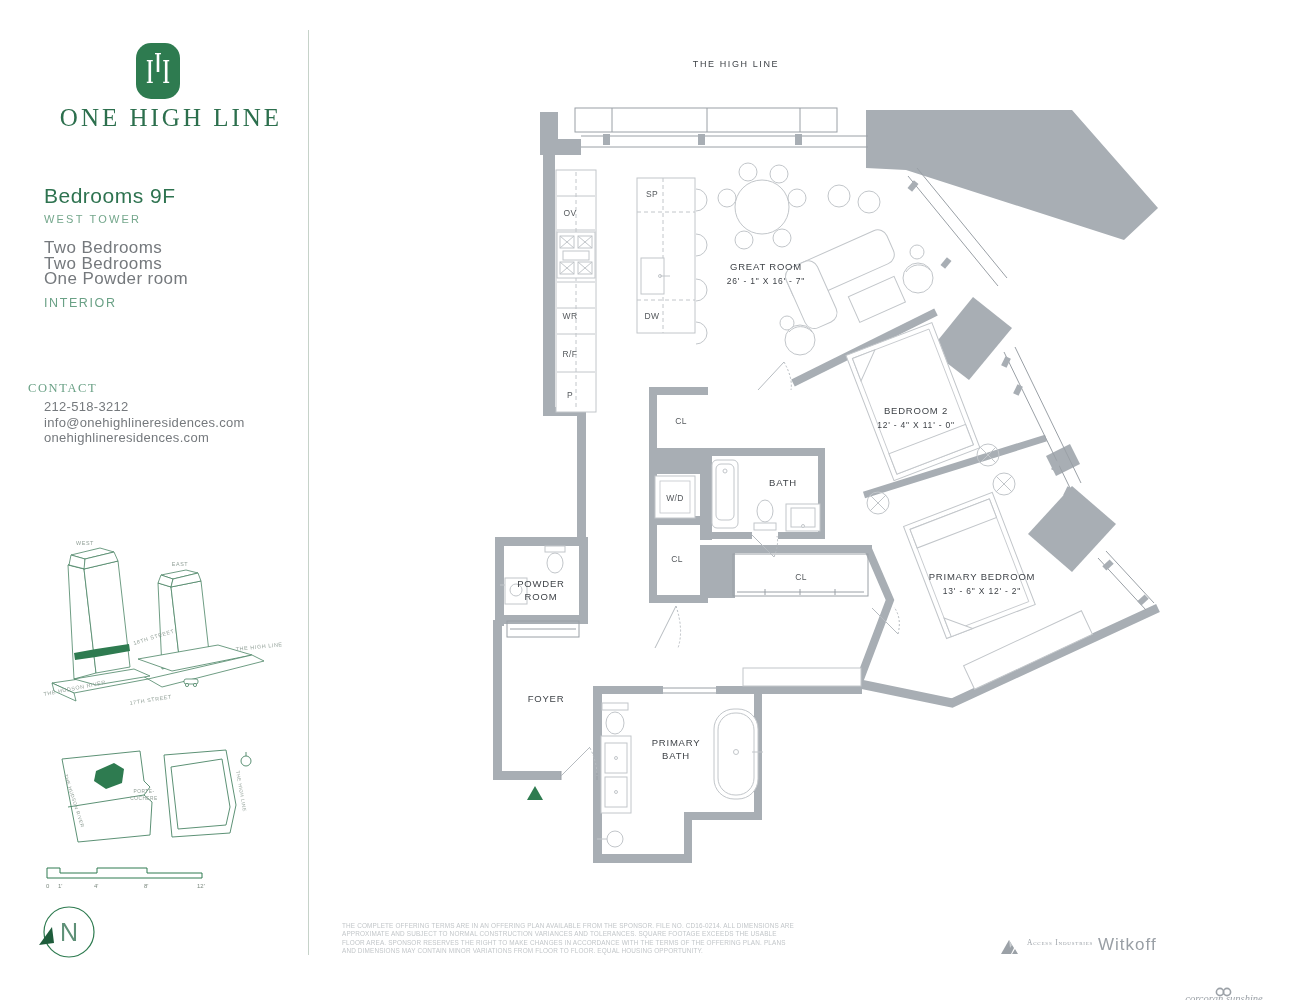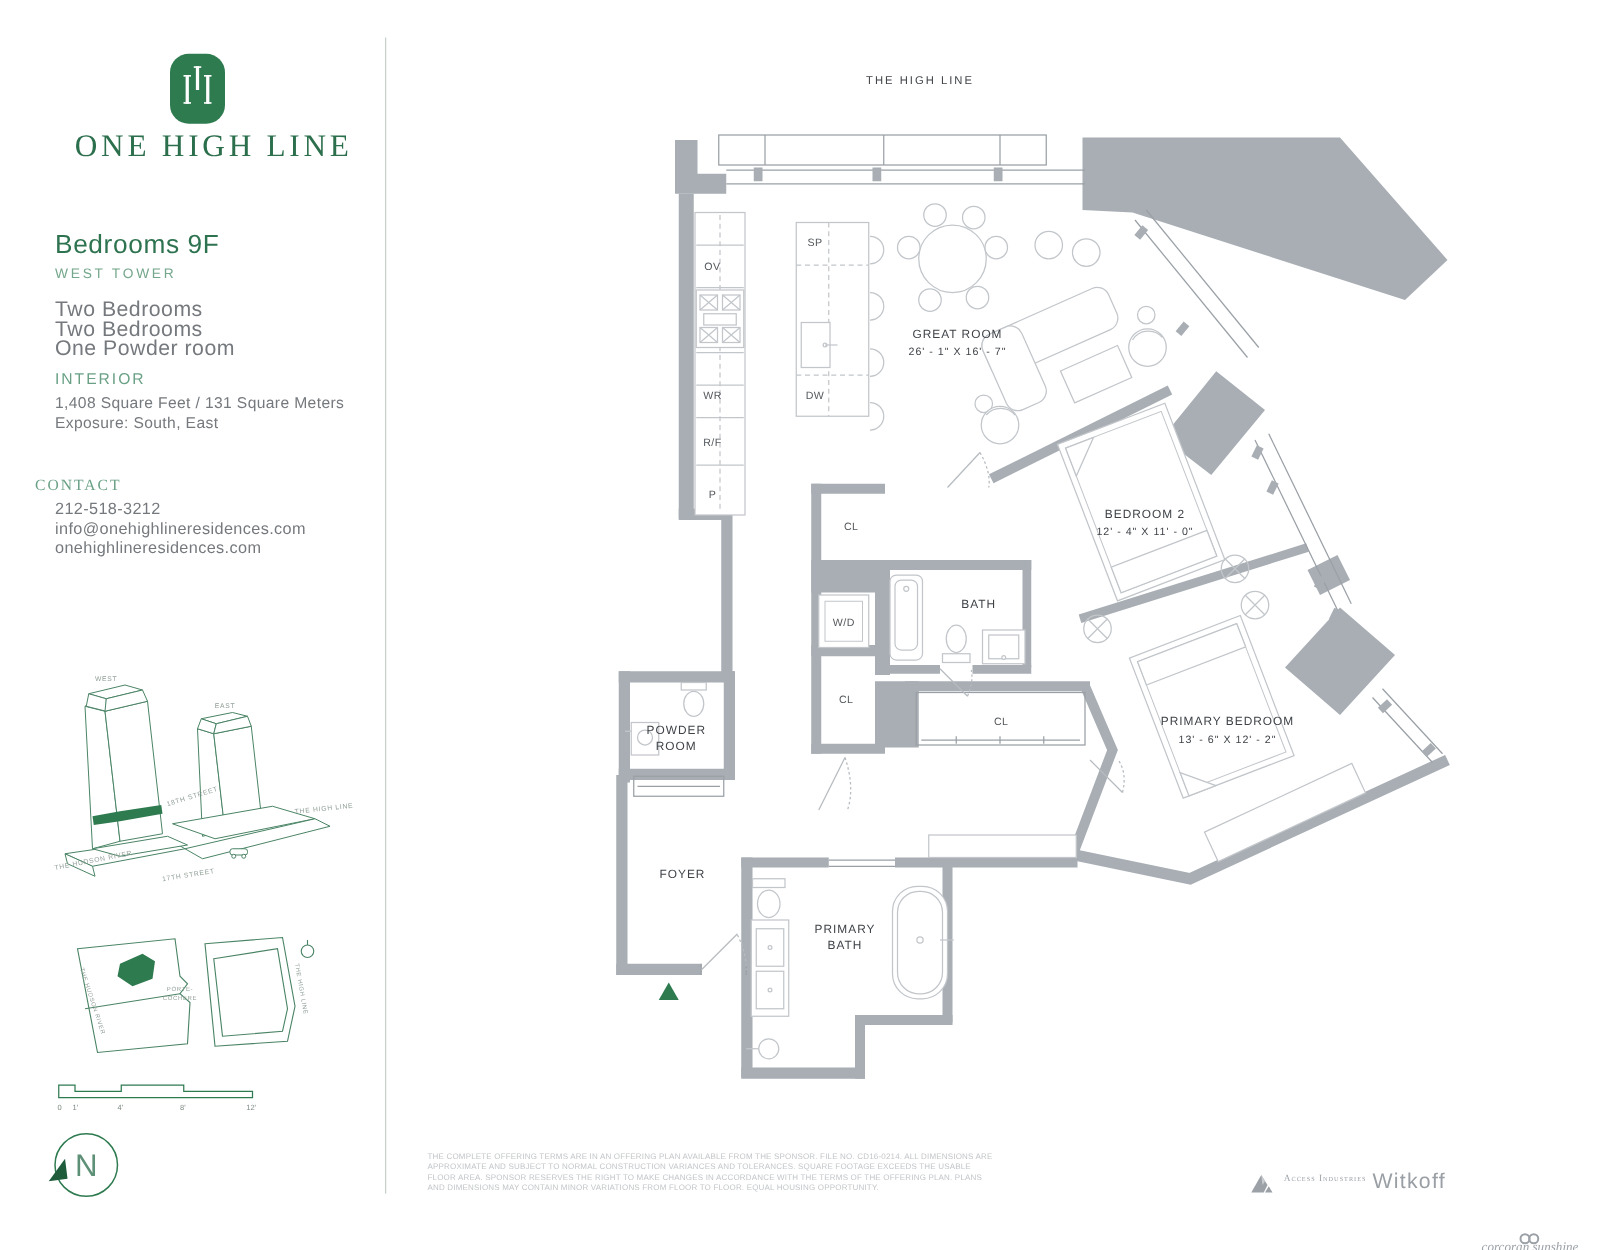--- a/index.html
+++ b/index.html
@@ -52,24 +52,20 @@
   <div id="residence-title" class="abs">Bedrooms 9F</div>
   <div id="tower" class="abs">WEST TOWER</div>
 
   <div class="abs features">
     <div>Two Bedrooms</div>
     <div>Two Bedrooms</div>
     <div>One Powder room</div>
   </div>
 
   <div id="interior-head" class="abs green-head">INTERIOR</div>
-  <div id="interior-body" class="abs">
-    <div>1,408 Square Feet / 131 Square Meters</div>
-    <div>Exposure: South, East</div>
-  </div>
 
   <div id="contact-head" class="abs green-head">CONTACT</div>
   <div id="contact-body" class="abs">
     <div>212-518-3212</div>
     <div>info@onehighlineresidences.com</div>
     <div>onehighlineresidences.com</div>
   </div>
 
   <svg class="abs" style="left:38px;top:533px;" width="250" height="190" viewBox="0 0 250 190">
     <g stroke="#4a8465" stroke-width="0.8" fill="#ffffff">

